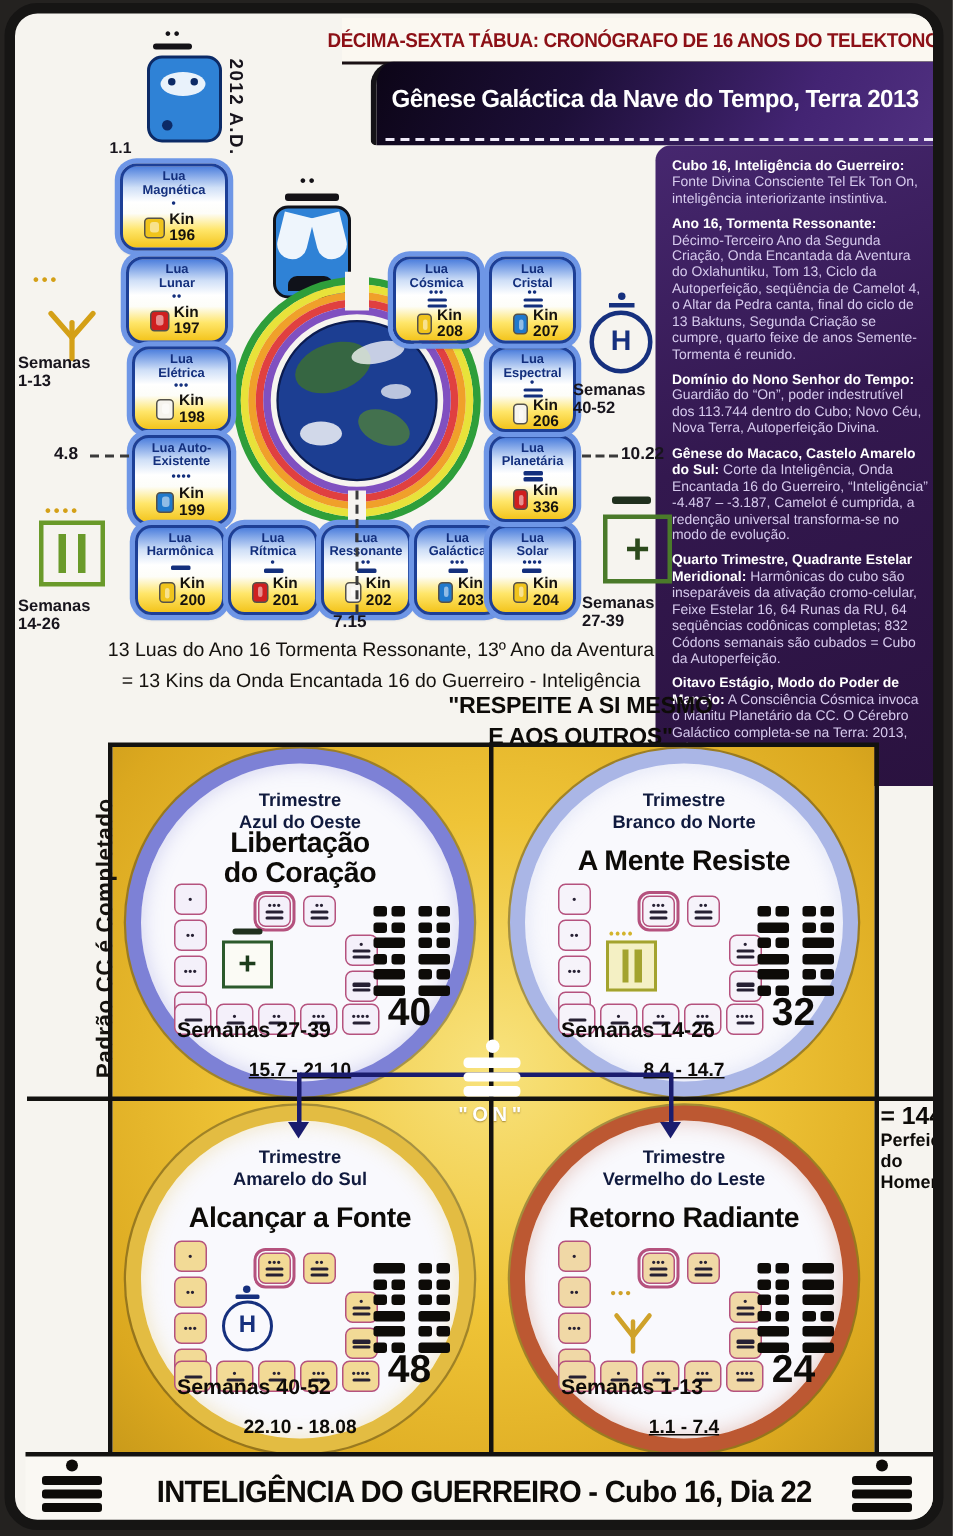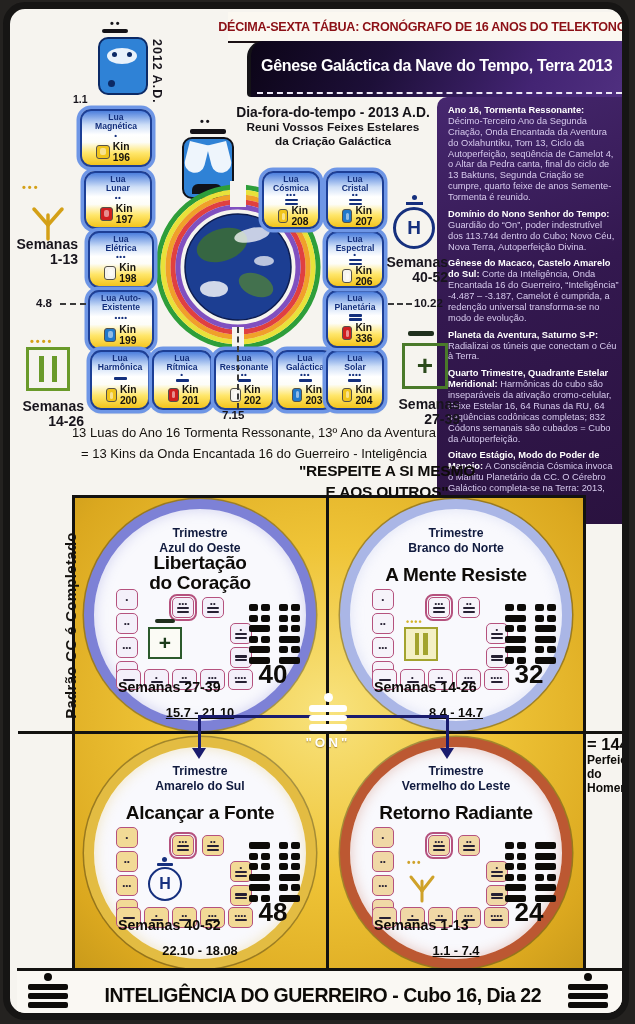--- a/index.html
+++ b/index.html
@@ -49,21 +49,21 @@
         border:2.5px solid #1d3f96;border-radius:11px;box-shadow:0 0 0 3.5px #6e96e6,0 2px 3px rgba(10,20,60,.45);
         box-sizing:border-box;display:flex;flex-direction:column;align-items:center;justify-content:space-between;padding:2px 1px;}
   .moon .mname{font-size:8.6px;line-height:1.02;font-weight:bold;color:#132f7d;text-align:center;white-space:pre-line;}
   .moon .tone{display:flex;flex-direction:column;align-items:center;line-height:.55;}
   .moon .tone .td{font-size:8px;font-weight:bold;color:#132f7d;letter-spacing:.5px;}
   .moon .tone .tb{width:13px;height:2.6px;background:#132f7d;border-radius:1px;margin-top:1.6px;}
   .moon .krow{display:flex;align-items:center;gap:3px;margin-left:13px;}
   .moon .sealsq{width:14px;height:14px;border-radius:3px;border:1.6px solid #55524a;box-sizing:border-box;position:relative;}
   .moon .sealsq i{position:absolute;inset:2.5px;border-radius:2px;background:rgba(255,255,255,.5);}
   .moon .kin{font-size:10.3px;font-weight:bold;color:#15120e;}
-  .wlabel{position:absolute;font-weight:bold;color:#17141c;text-align:right;font-size:14px;line-height:1.05;white-space:pre-line;}
+  .wlabel{position:absolute;font-weight:bold;color:#17141c;text-align:left;font-size:11px;line-height:1.05;white-space:pre-line;}
   .coordlbl{position:absolute;font-weight:bold;color:#17141c;font-size:11.5px;}
   .dashseg{position:absolute;border-top:2px dashed #3a3a3a;}
   .dashsegv{position:absolute;border-left:2px dashed #3a3a3a;}
   
   .icon-bird{position:absolute;}
   .icon-sq{position:absolute;box-sizing:border-box;}
   .uricon{position:absolute;width:42px;height:42px;border:3px solid #16307e;border-radius:50%;box-sizing:border-box;
           display:flex;align-items:center;justify-content:center;font-weight:bold;color:#16307e;font-size:19px;}
   .urtop{position:absolute;background:#16307e;}
   
@@ -150,38 +150,33 @@
   <div class="seal2012">
     <div class="eye">
           <i class="l"></i>
           <i class="r"></i>
         </div>
         <div class="chin"></div>
   </div>
   <div class="v2012">2012 A.D.</div>
   <div class="lbl11">1.1</div>
 
-  <div class="doot">
-    <div class="d1">Dia-fora-do-tempo - 2013 A.D.</div>
-    <div class="d2">Reuni Vossos Feixes Estelares</div>
-    <div class="d3">da Criação Galáctica</div>
-  </div>
   <div class="sealdots" style="left:190px;top:106px;">••</div>
   <div class="sealbar" style="left:180px;top:120px;width:36px;height:5px;"></div>
   <div class="sealnight">
     <div class="w1"></div>
         <div class="w2"></div>
         <div class="base"></div>
   </div>
 
   <div class="sidebar" id="sidebar">
+        <p><b>Cubo 16, Inteligência do Guerreiro:</b><span> Fonte Divina Consciente Tel Ek Ton On, inteligência interiorizante instintiva.</span></p>
         <p><b>Ano 16, Tormenta Ressonante:</b><span> Décimo-Terceiro Ano da Segunda Criação, Onda Encantada da Aventura do Oxlahuntiku, Tom 13, Ciclo da Autoperfeição, seqüência de Camelot 4, o Altar da Pedra canta, final do ciclo de 13 Baktuns, Segunda Criação se cumpre, quarto feixe de anos Semente-Tormenta é reunido.</span></p>
         <p><b>Domínio do Nono Senhor do Tempo:</b><span> Guardião do “On”, poder indestrutível dos 113.744 dentro do Cubo; Novo Céu, Nova Terra, Autoperfeição Divina.</span></p>
         <p><b>Gênese do Macaco, Castelo Amarelo do Sul:</b><span> Corte da Inteligência, Onda Encantada 16 do Guerreiro, “Inteligência” -4.487 – -3.187, Camelot é cumprida, a redenção universal transforma-se no modo de evolução.</span></p>
-        <p><b>Planeta da Aventura, Saturno S-P:</b><span> Radializai os túneis que conectam o Céu à Terra.</span></p>
         <p><b>Quarto Trimestre, Quadrante Estelar Meridional:</b><span> Harmônicas do cubo são inseparáveis da ativação cromo-celular, Feixe Estelar 16, 64 Runas da RU, 64 seqüências codônicas completas; 832 Códons semanais são cubados = Cubo da Autoperfeição.</span></p>
         <p><b>Oitavo Estágio, Modo do Poder de Manejo:</b><span> A Consciência Cósmica invoca o Manitu Planetário da CC. O Cérebro Galáctico completa-se na Terra: 2013, Céu na Terra.</span></p>
       </div>
 
   <div class="earthwrap">
     <svg width="172" height="172" viewBox="0 0 172 172">
       <g fill="none" stroke-width="5">
         <circle cx="86" cy="86" r="80" stroke="#2e9e3a"></circle>
         <circle cx="86" cy="86" r="75" stroke="#e8e23a"></circle>
         <circle cx="86" cy="86" r="70" stroke="#f0a02a"></circle>

